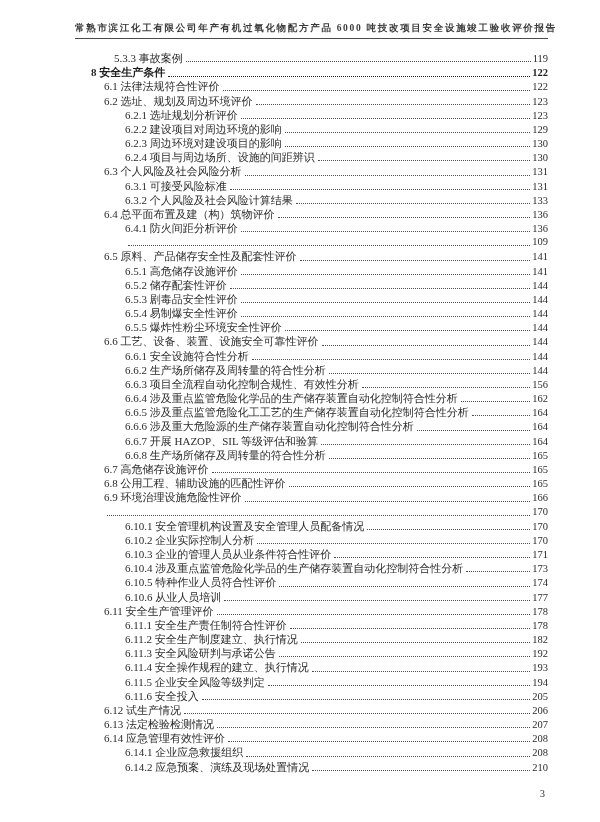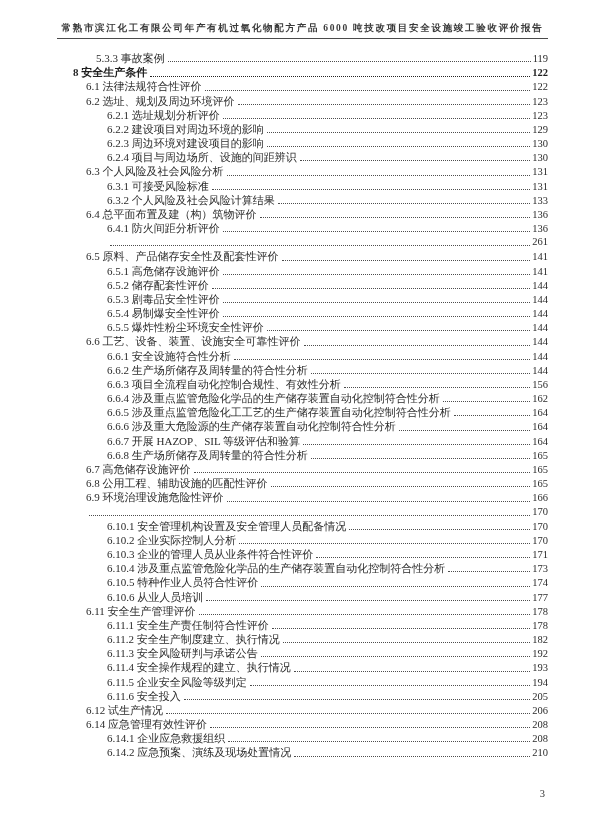--- a/index.html
+++ b/index.html
@@ -7,21 +7,21 @@
     padding: 0;
     background: #ffffff;
   }
   .page {
     position: relative;
     width: 600px;
     height: 822px;
     box-sizing: border-box;
     background: #ffffff;
     outline: 1px solid #e9e9e9;
-    padding: 22px 52px 0 57px;
+    padding: 22px 52px 0 75px;
     font-family: "Liberation Serif", "DejaVu Serif", serif;
     color: #2b2b2b;
     overflow: hidden;
   }
   .doc-header {
     font-size: 9.5px;
     font-weight: bold;
     color: #3a3a3a;
     letter-spacing: 1.7px;
     white-space: nowrap;
@@ -152,21 +152,21 @@
   </div>
 
   <div class="toc-row lvl3">
     <span class="toc-label">6.4.1 防火间距分析评价</span>
     <span class="leader"></span>
     <span class="toc-page">136</span>
   </div>
 
   <div class="toc-row lvl3">
     <span class="leader"></span>
-    <span class="toc-page">261</span>
+    <span class="toc-page">109</span>
   </div>
 
   <div class="toc-row lvl2">
     <span class="toc-label">6.5 原料、产品储存安全性及配套性评价</span>
     <span class="leader"></span>
     <span class="toc-page">141</span>
   </div>
 
   <div class="toc-row lvl3">
     <span class="toc-label">6.5.1 高危储存设施评价</span>
@@ -352,20 +352,25 @@
     <span class="leader"></span>
     <span class="toc-page">205</span>
   </div>
 
   <div class="toc-row lvl2">
     <span class="toc-label">6.12 试生产情况</span>
     <span class="leader"></span>
     <span class="toc-page">206</span>
   </div>
 
+  <div class="toc-row lvl2">
+    <span class="toc-label">6.13 法定检验检测情况</span>
+    <span class="leader"></span>
+    <span class="toc-page">207</span>
+  </div>
 
   <div class="toc-row lvl2">
     <span class="toc-label">6.14 应急管理有效性评价</span>
     <span class="leader"></span>
     <span class="toc-page">208</span>
   </div>
 
   <div class="toc-row lvl3">
     <span class="toc-label">6.14.1 企业应急救援组织</span>
     <span class="leader"></span>

